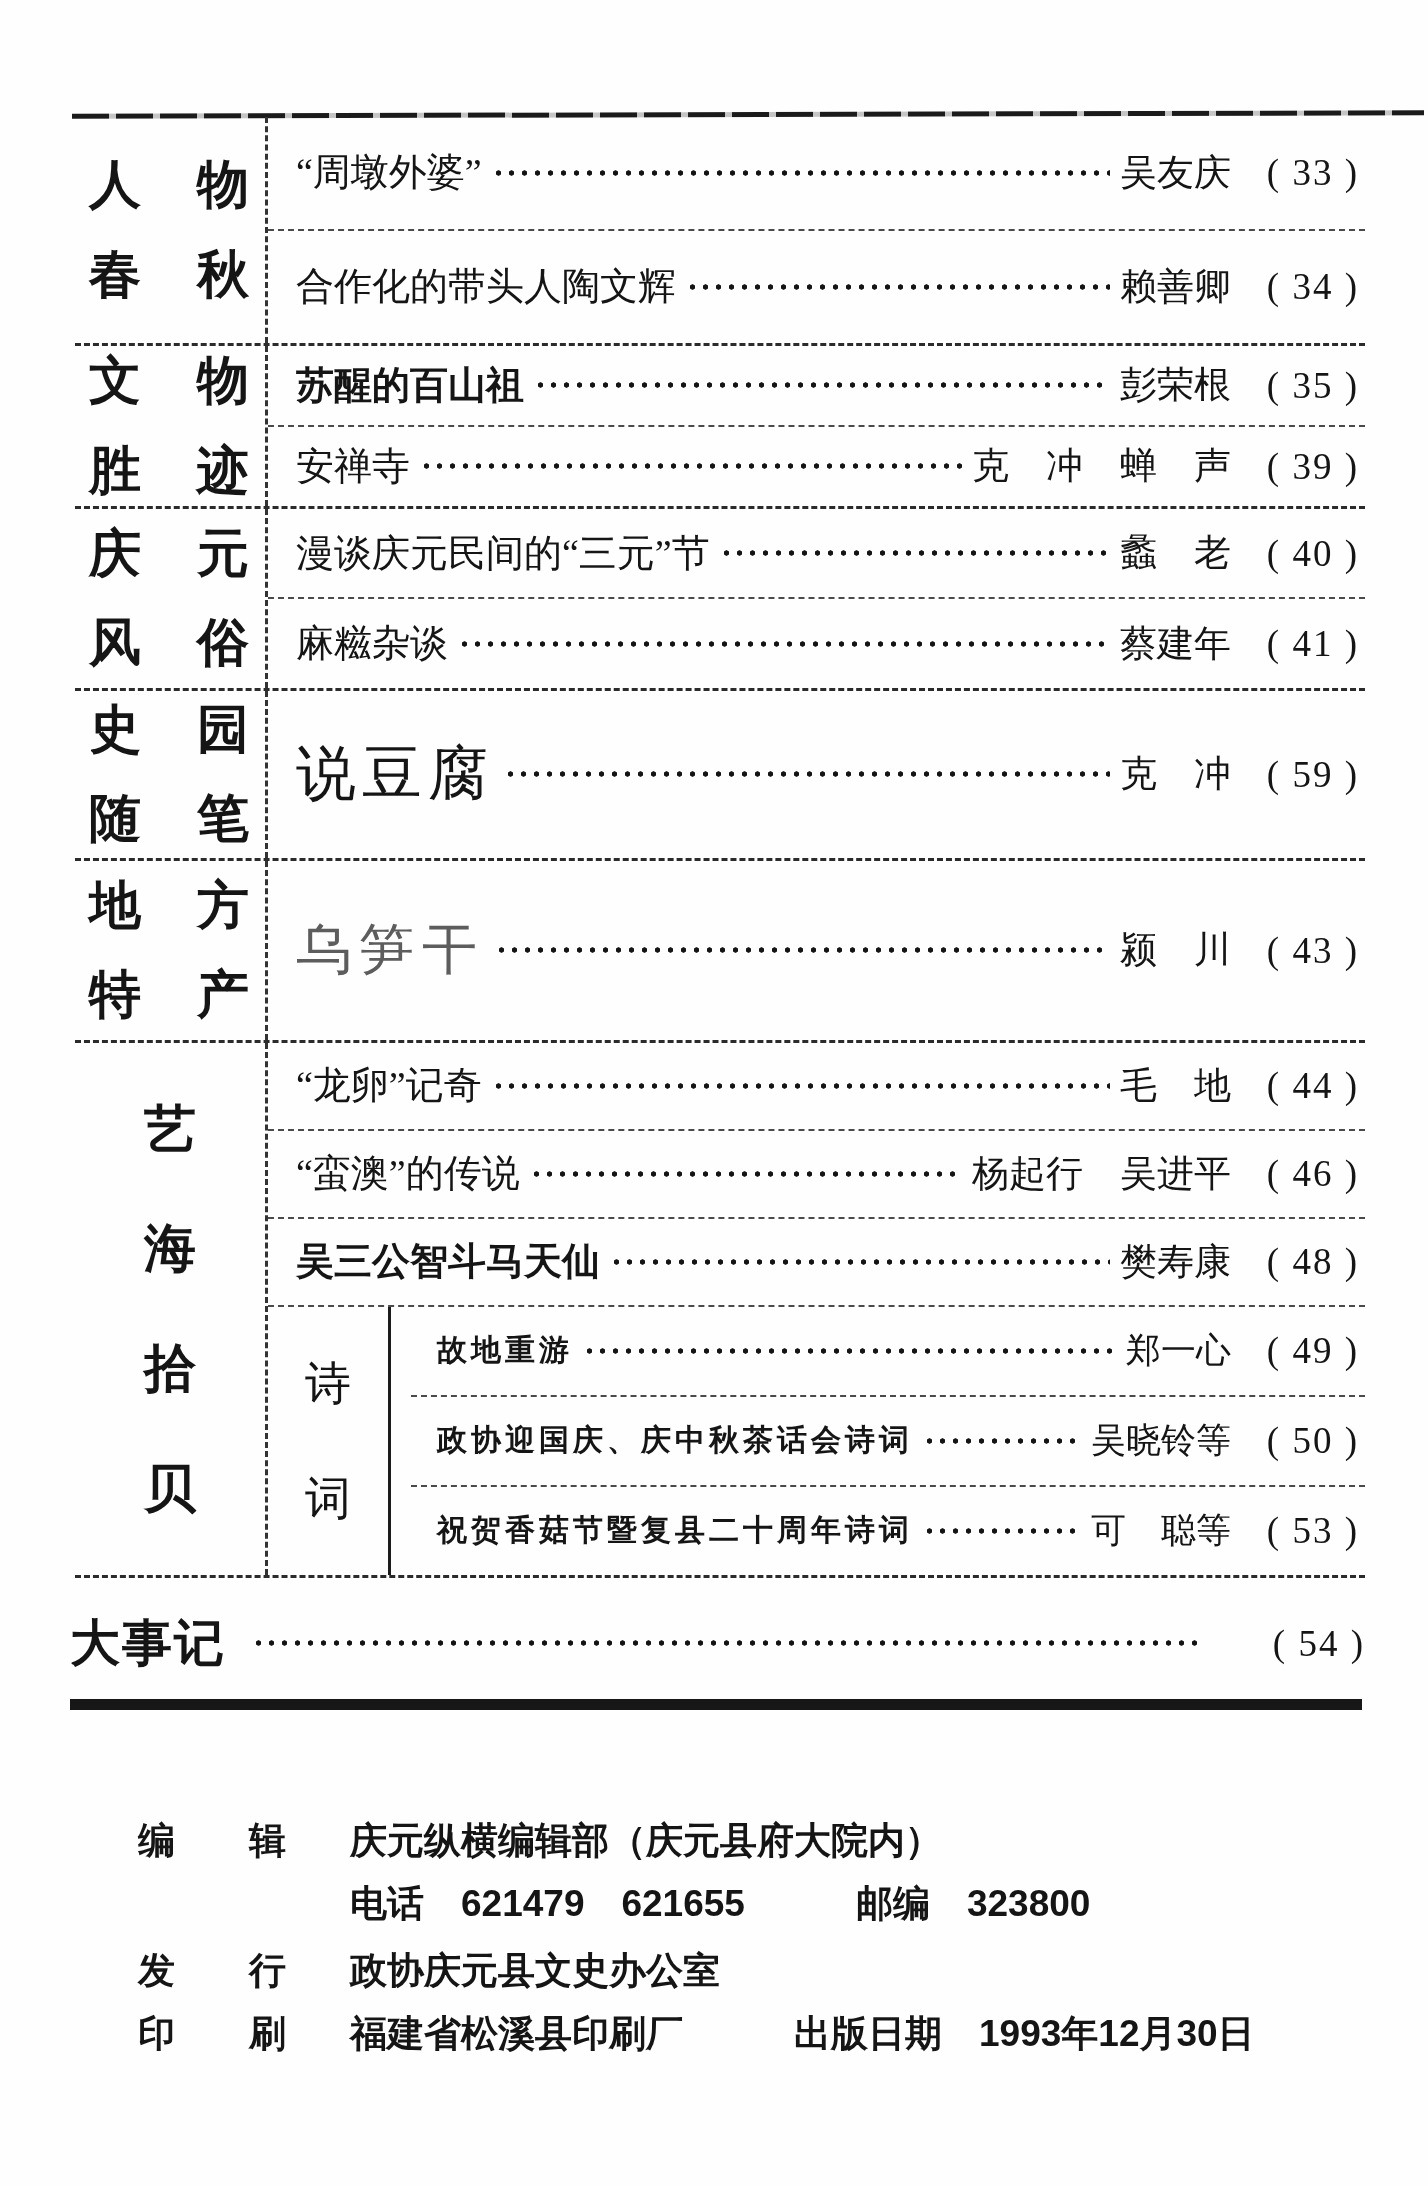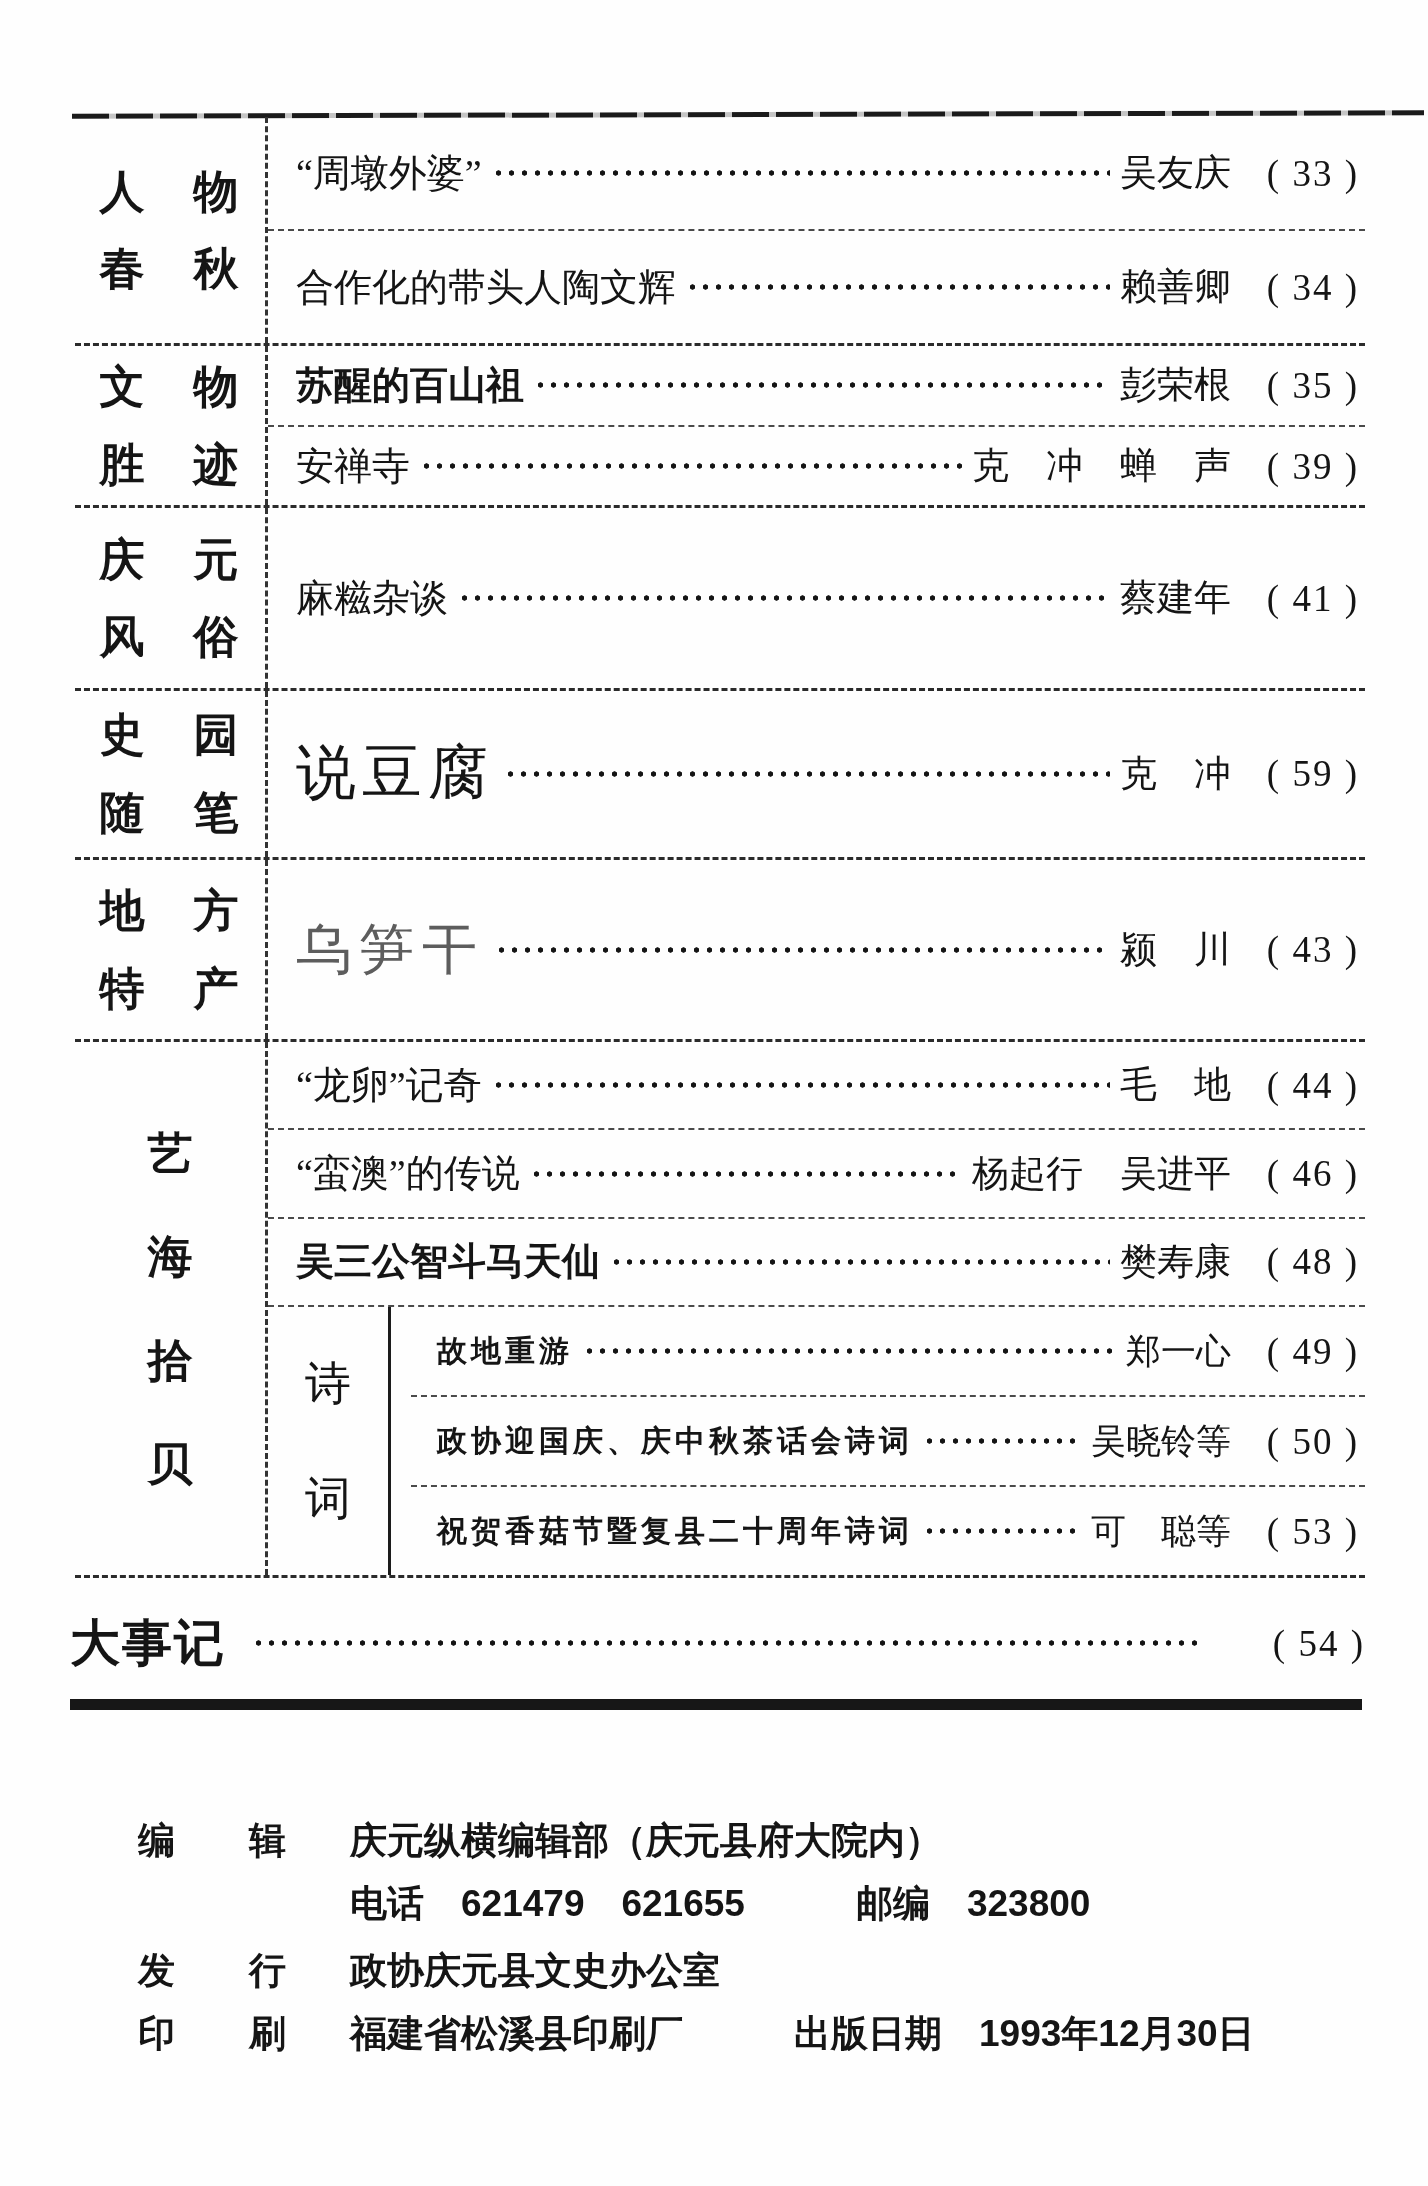--- a/index.html
+++ b/index.html
@@ -25,21 +25,21 @@
   }
   .section { display:flex; }
   .section + .section { border-top:3px dashed #2b2b2b; }
   .sec-1 { height:227px; } .sec-2 { height:160px; } .sec-3 { height:180px; }
   .sec-4 { height:167px; } .sec-5 { height:180px; } .sec-6 { height:535px; }
   .label-cell {
     width:190px; flex:none;
     display:flex; align-items:center; justify-content:center;
     border-right:3px dashed #333;
     font-family:Liberation Sans, sans-serif;
-    font-weight:bold; font-size:45px; line-height:1.72;
+    font-weight:bold; font-size:52px; line-height:1.72;
     white-space:pre-line; letter-spacing:2px;
   }
   .label-vert { line-height:2.3; letter-spacing:0; }
   .entries { flex:1; display:flex; flex-direction:column; min-width:0;justify-content:flex-end; }
   .erow {
     flex:1; display:flex; align-items:center; min-width:0;
     padding:0 6px 0 28px; font-size:38px;
   }
   .erow + .erow, .poetry-box { border-top:2px dashed #4a4a4a; }
   .title { white-space:nowrap; }
@@ -141,20 +141,26 @@
           <span class="author">克　冲　蝉　声</span>
           <span class="pageno">( 39 )</span>
         </div>
       </div>
     </div>
 
     <div class="section sec-3">
       <div class="label-cell">庆　元
 风　俗</div>
       <div class="entries">
+        <div class="erow">
+          <span class="title">漫谈庆元民间的“三元”节</span>
+          <span class="leader"></span>
+          <span class="author">蠡　老</span>
+          <span class="pageno">( 40 )</span>
+        </div>
         <div class="erow">
           <span class="title">麻糍杂谈</span>
           <span class="leader"></span>
           <span class="author">蔡建年</span>
           <span class="pageno">( 41 )</span>
         </div>
       </div>
     </div>
 
     <div class="section sec-4">

